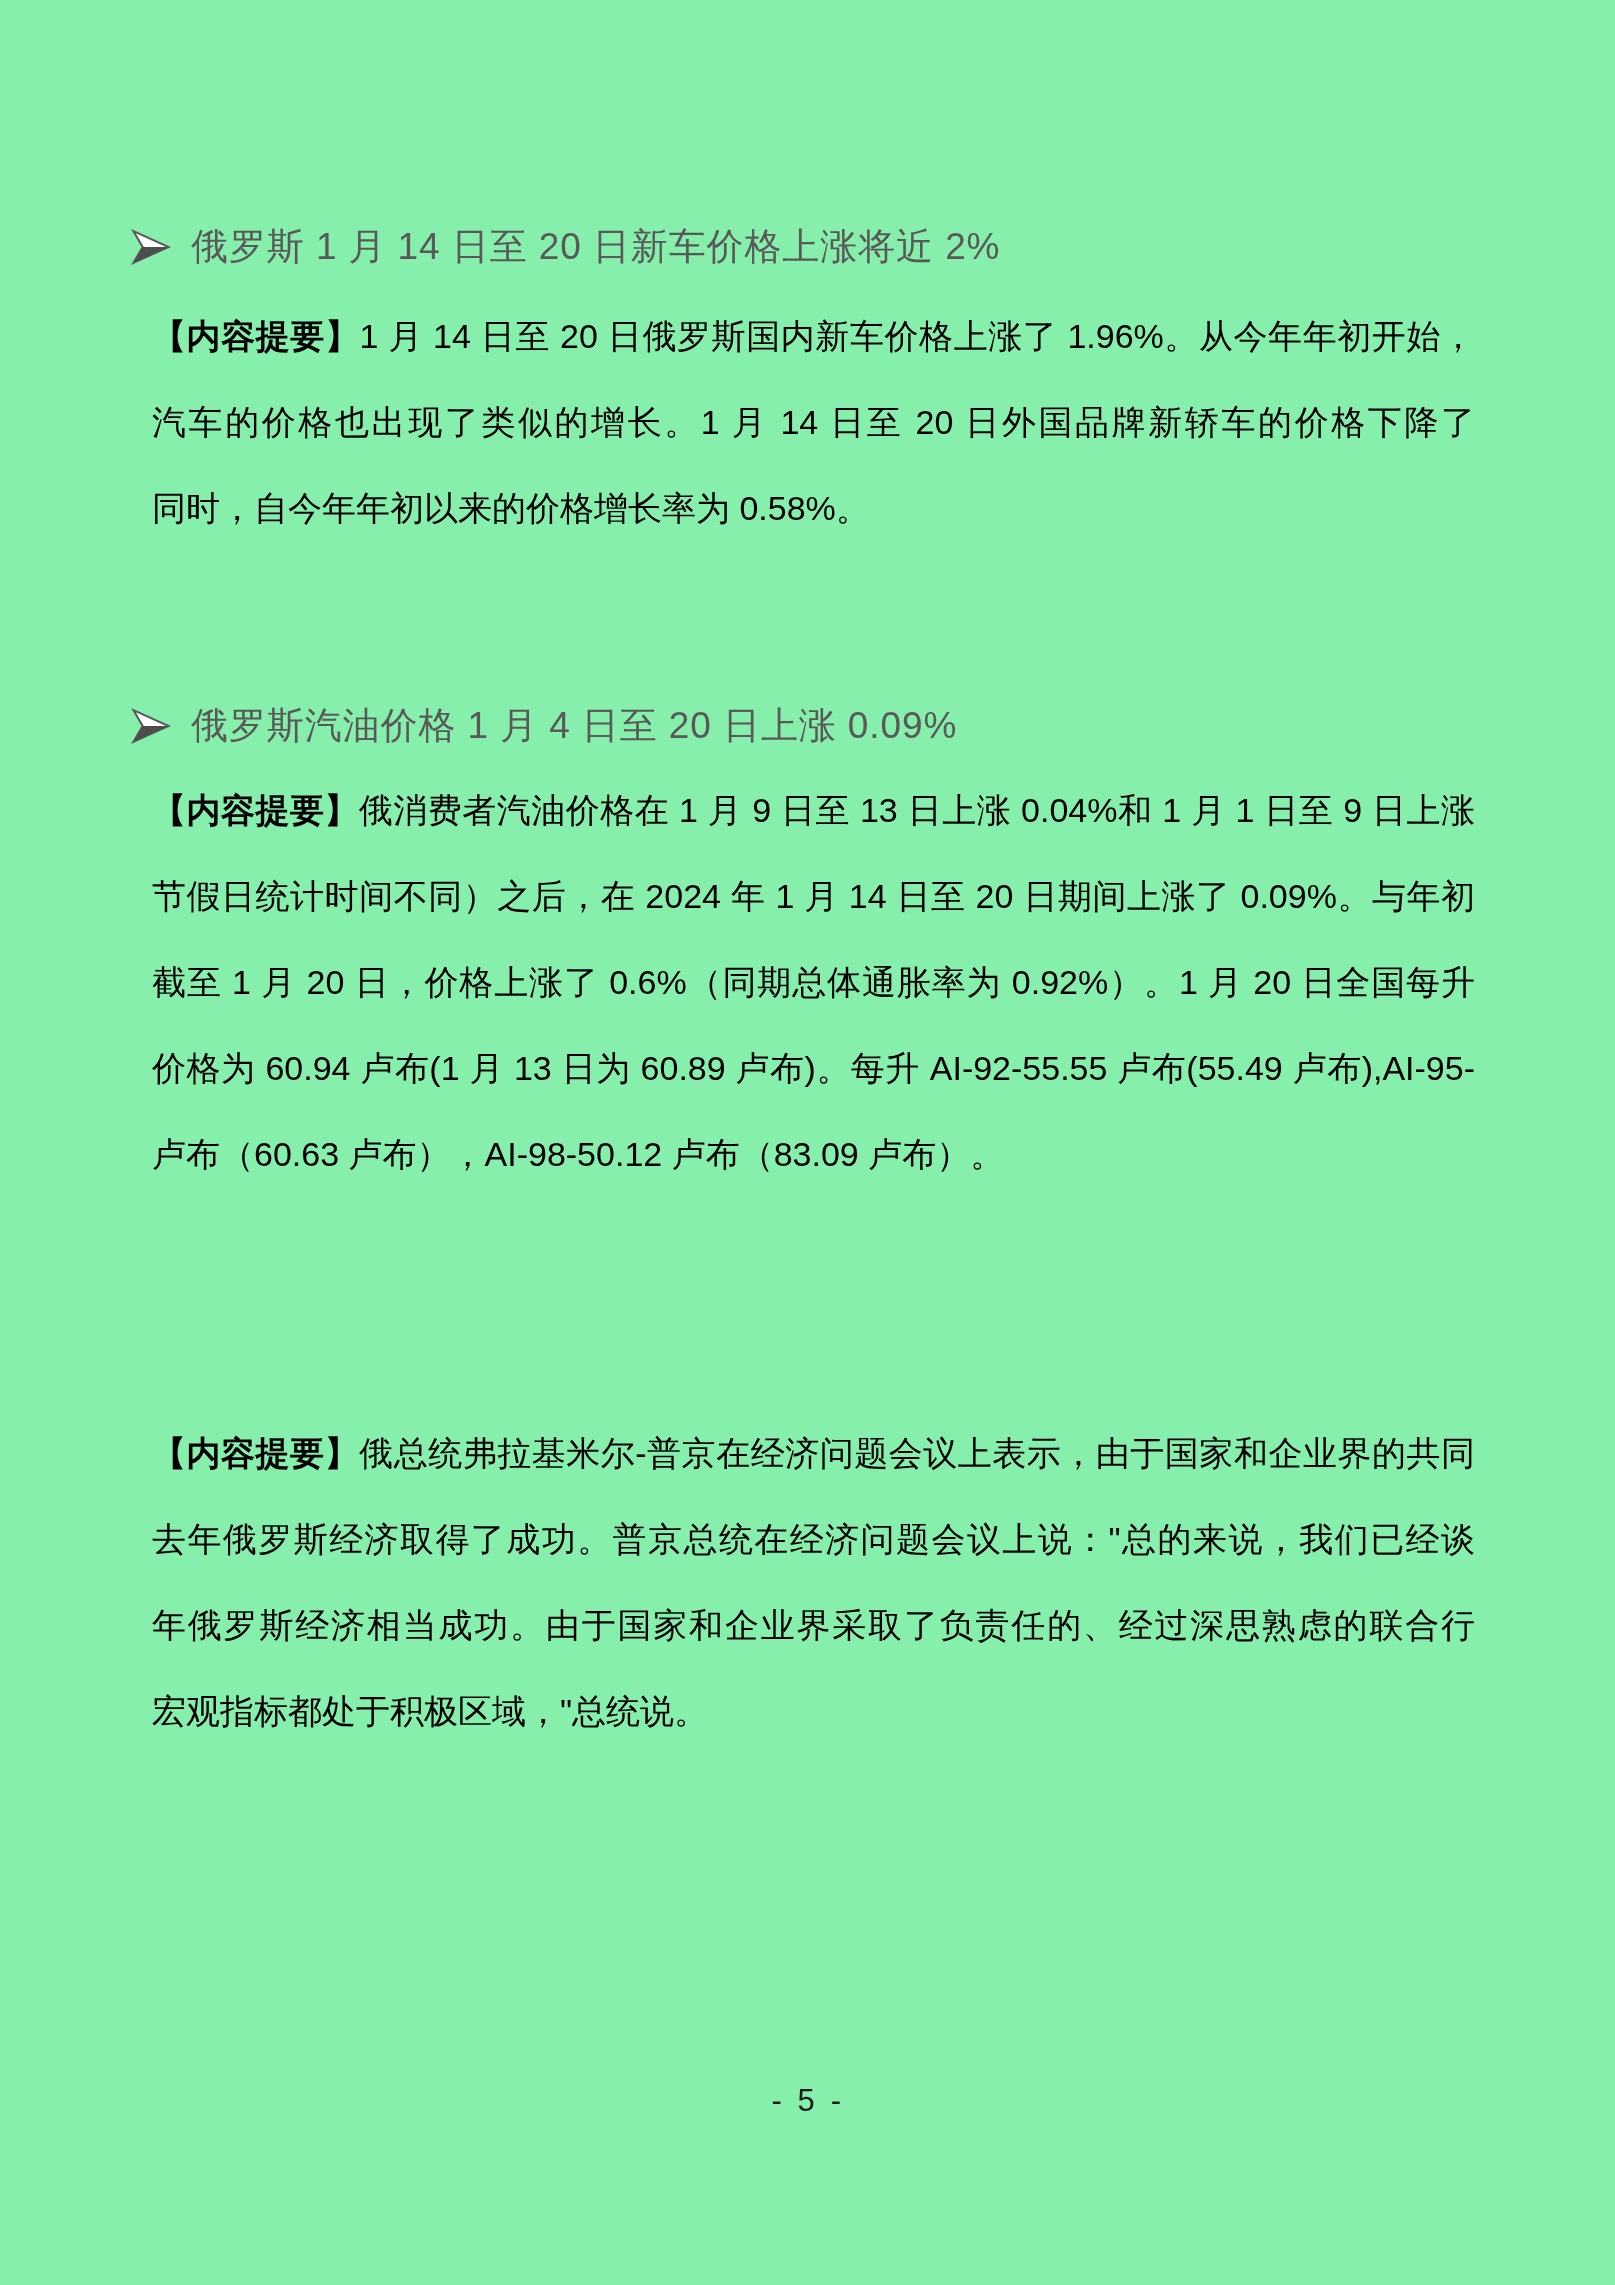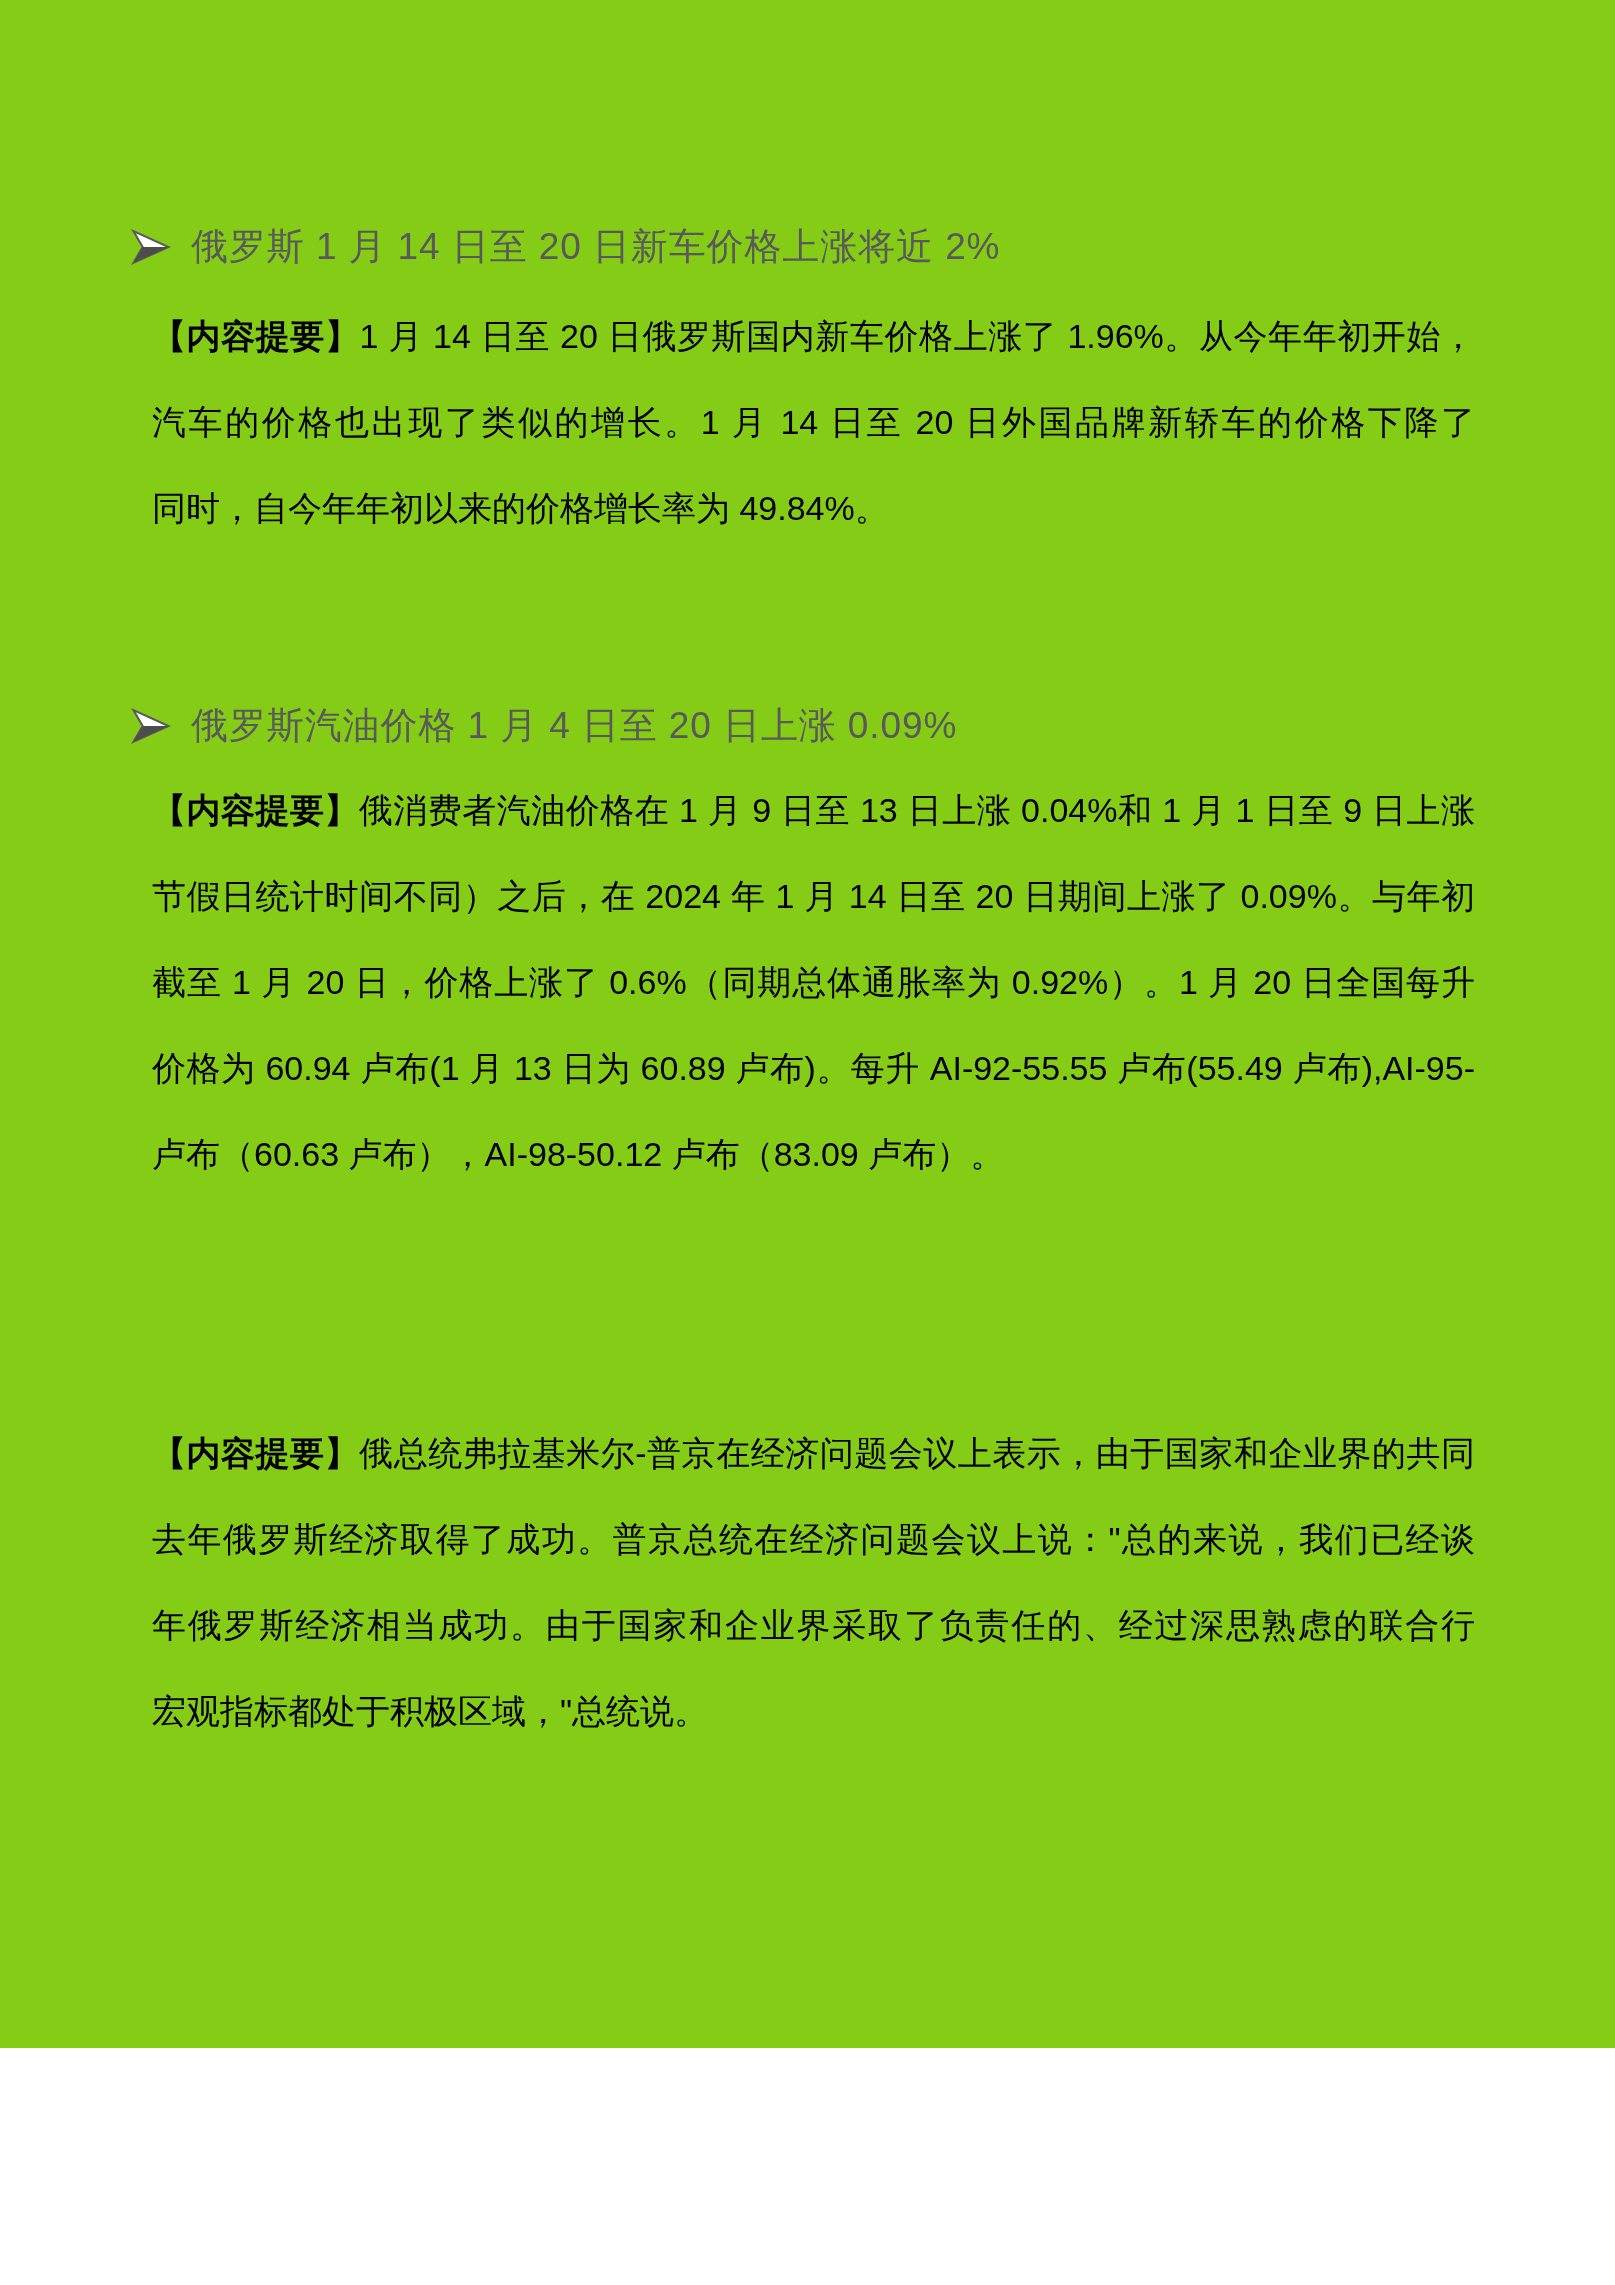--- a/index.html
+++ b/index.html
@@ -3,22 +3,22 @@
 <meta charset="utf-8">
 <style>
   html, body {
     margin: 0;
     padding: 0;
     background: #ffffff;
   }
   .page {
     position: relative;
     width: 1616px;
-    height: 2048px;
-    background: #84cc16;
+    height: 2285px;
+    background: #86efac;
     overflow: hidden;
     font-family: "Liberation Sans", sans-serif;
     color: #000000;
   }
   .heading {
     position: absolute;
     left: 131px;
     right: 141px;
     height: 54px;
     display: flex;
@@ -88,21 +88,21 @@
     <svg class="bullet" viewBox="0 0 48 48">
       <polygon points="3,5 45,24 3,43 14,24" fill="#ffffff" stroke="#5a5a5a" stroke-width="2.5" stroke-linejoin="miter"></polygon>
       <polygon points="14,24 45,24 3,43" fill="#4d4d4d"></polygon>
     </svg>
     <span>俄罗斯 1 月 14 日至 20 日新车价格上涨将近 2%</span>
   </div>
 
   <div class="para" style="top:293px">
     <div class="line"><span class="strong">【内容提要】</span><span>1 月 14 日至 20 日俄罗斯国内新车价格上涨了 1.96%。从今年年初开始，俄罗斯</span></div>
     <div class="line"><span>汽车的价格也出现了类似的增长。1 月 14 日至 20 日外国品牌新轿车的价格下降了 0.3%。与此</span></div>
-    <div class="line last"><span>同时，自今年年初以来的价格增长率为 49.84%。</span></div>
+    <div class="line last"><span>同时，自今年年初以来的价格增长率为 0.58%。</span></div>
   </div>
 
   <div class="meta" style="top:545px">
     
   </div>
 
   <div class="heading" style="top:699px">
     <svg class="bullet" viewBox="0 0 48 48">
       <polygon points="3,5 45,24 3,43 14,24" fill="#ffffff" stroke="#5a5a5a" stroke-width="2.5" stroke-linejoin="miter"></polygon>
       <polygon points="14,24 45,24 3,43" fill="#4d4d4d"></polygon>

